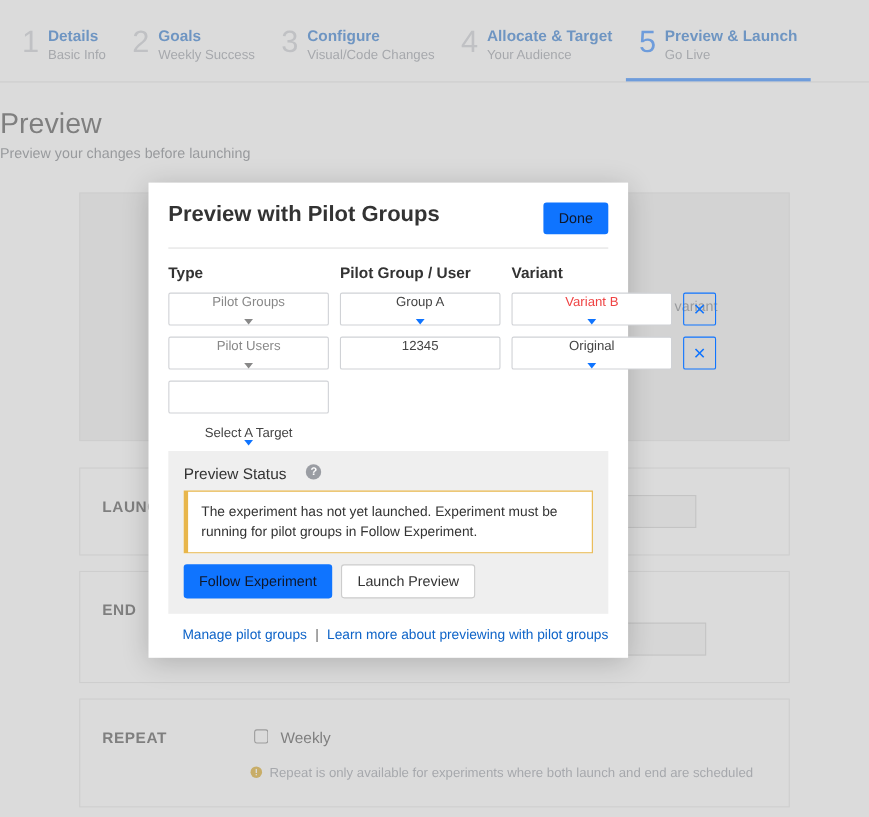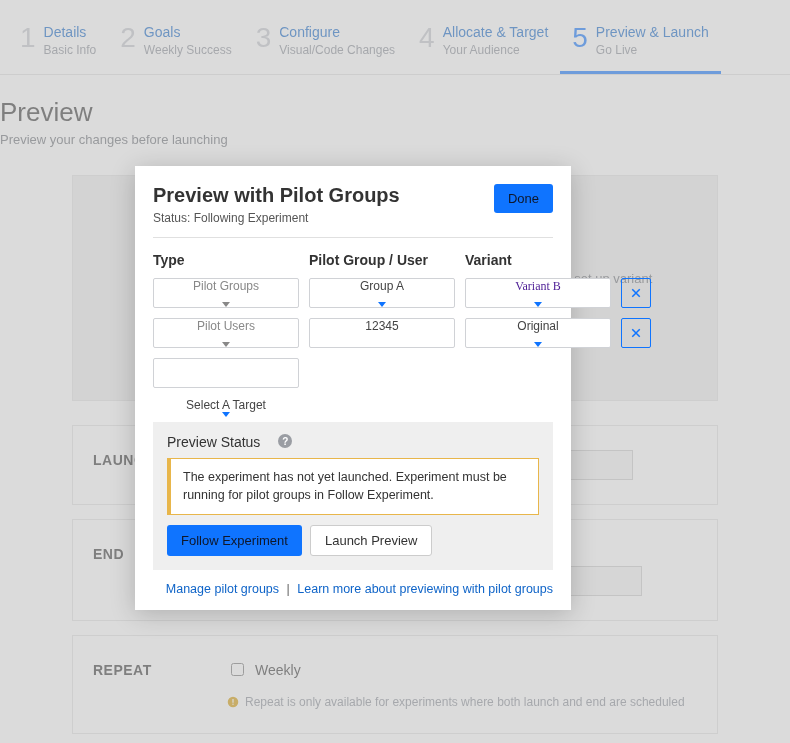--- a/index.html
+++ b/index.html
@@ -26,21 +26,21 @@
     border-bottom: 3px solid transparent;
   }
   .step-num {
     font-size: 28px;
     font-weight: 300;
     color: #c3c6cc;
     line-height: 1;
   }
   .step-title {
     font-size: 14px;
-    font-weight: 400;
+    font-weight: 700;
     color: #0f64c8;
     line-height: 1.2;
   }
   .step-sub {
     font-size: 12px;
     color: #8a8f98;
     line-height: 1.2;
     margin-top: 2px;
   }
   .step.active { border-bottom-color: #0f74ff; }
@@ -310,41 +310,40 @@
     </div>
   </div>
 </div>
 
 <div class="overlay"></div>
 
 <div class="modal">
   <div class="modal-head">
     <div>
       <h2 class="modal-title">Preview with Pilot Groups</h2>
-      <div class="modal-status">Status: Following Experiment</div>
     </div>
     <button class="btn btn-primary">Done</button>
   </div>
 
   <div class="modal-grid">
     <div class="grid-header">Type</div>
     <div class="grid-header">Pilot Group / User</div>
     <div class="grid-header">Variant</div>
     <div></div>
 
     <div class="select">
       <span>Pilot Groups</span>
       <span class="caret"></span>
     </div>
     <div class="select blue-caret">
       <span style="color:#444;">Group A</span>
       <span class="caret"></span>
     </div>
     <div class="select blue-caret">
-      <span style="color:#4c1d95;font-family:Liberation Serif, serif;">Variant B</span>
+      <span style="color:#ef4444;">Variant B</span>
       <span class="caret"></span>
     </div>
     <div class="icon-close-btn">
       <svg viewBox="0 0 16 16">
             <path d="M3 3 L13 13 M13 3 L3 13" stroke="currentColor" stroke-width="2" fill="none"></path>
           </svg>
 
     </div>
 
     <div class="select">

